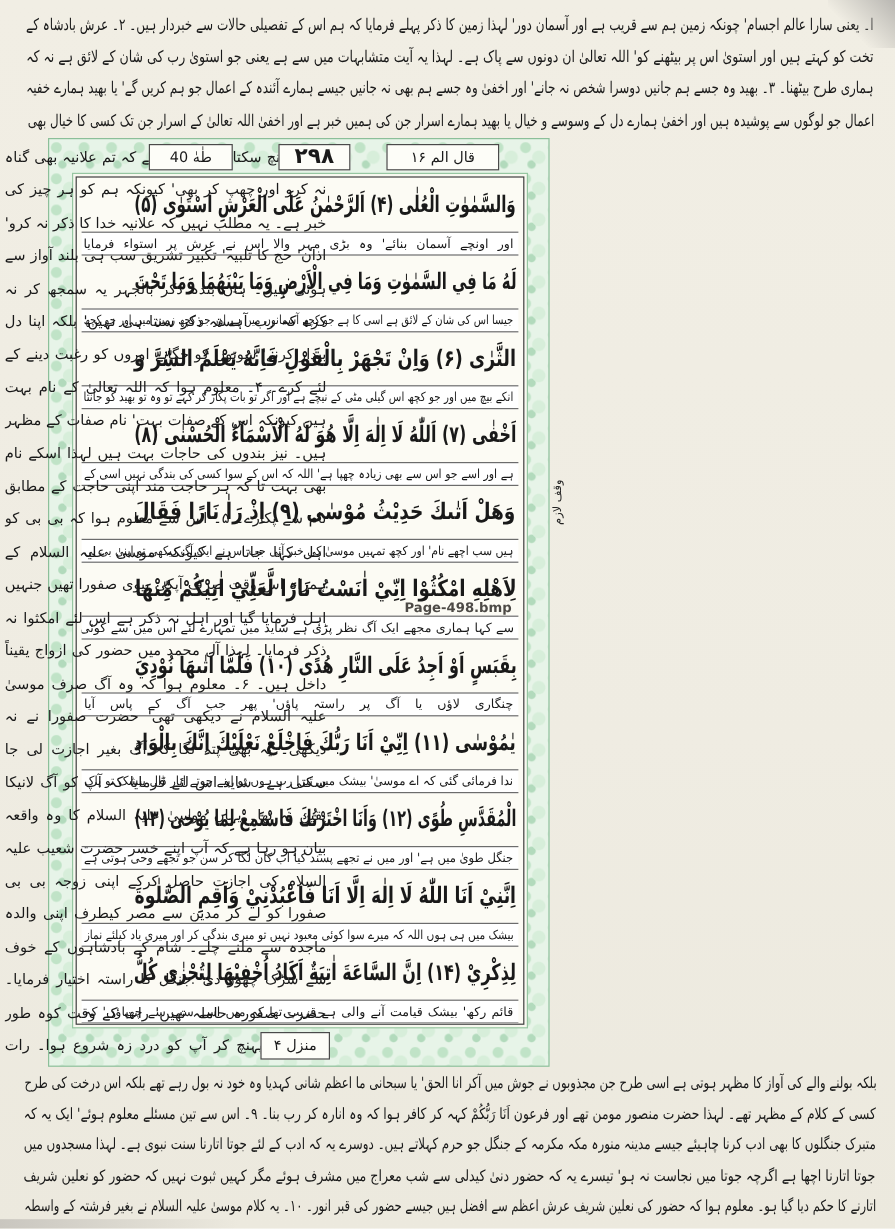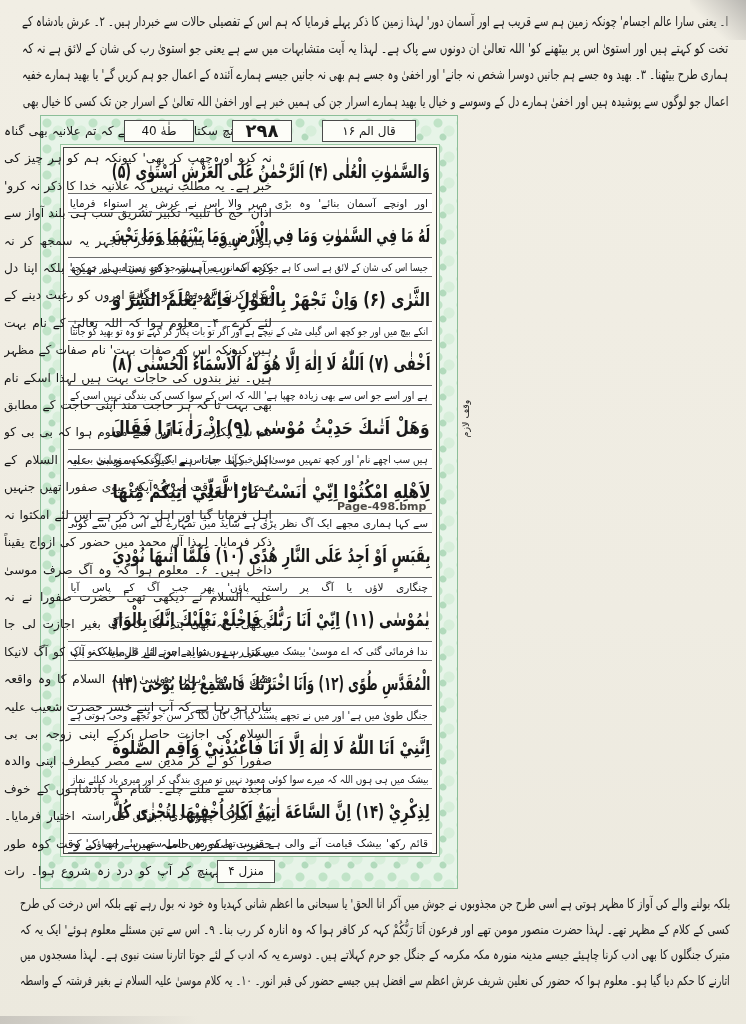--- a/index.html
+++ b/index.html
@@ -145,19 +145,20 @@
   <div class="waqf-note">وقف لازم</div>
 
   <div class="right-col">نہیں پہنچ سکتا' مقصود یہ ہے کہ تم علانیہ بھی گناہ نہ کرو اور چھپ کر بھی' کیونکہ ہم کو ہر چیز کی خبر ہے۔ یہ مطلب نہیں کہ علانیہ خدا کا ذکر نہ کرو' اذان' حج کا تلبیہ' تکبیر تشریق سب ہی بلند آواز سے ہوئی ہیں۔ ہاں بندہ ذکر بالجہر یہ سمجھ کر نہ کرے کہ رب آہستہ ذکر سنتا ہی نہیں' بلکہ اپنا دل بیدار کرنے' سوتوں کو جگانے اوروں کو رغبت دینے کے لئے کرے۔ ۴۔ معلوم ہوا کہ اللہ تعالیٰ کے نام بہت ہیں کیونکہ اس کے صفات بہت' نام صفات کے مظہر ہیں۔ نیز بندوں کی حاجات بہت ہیں لہذا اسکے نام بھی بہت تا کہ ہر حاجت مند اپنی حاجت کے مطابق نام سے پکارے۔ ۵۔ اس سے معلوم ہوا کہ بی بی کو اہل کہا جاتا ہے کیونکہ موسیٰ علیہ السلام کے ہمراہ اس وقت صرف آپکی بیوی صفورا تھیں جنہیں اہل فرمایا گیا اور اہل نہ ذکر ہے اس لئے امکثوا نہ ذکر فرمایا۔ لہذا آل محمد میں حضور کی ازواج یقیناً داخل ہیں۔ ۶۔ معلوم ہوا کہ وہ آگ صرف موسیٰ علیہ السلام نے دیکھی تھی' حضرت صفورا نے نہ دیکھی۔ یہ بھی پتہ لگا کہ آگ بغیر اجازت لی جا سکتی ہے۔ شاید اس لئے فرمایا کہ آپ کو آگ لانیکا یقین نہ تھا۔ یہاں موسیٰ علیہ السلام کا وہ واقعہ بیان ہو رہا ہے کہ آپ اپنے خسر حضرت شعیب علیہ السلام کی اجازت حاصل کرکے اپنی زوجہ بی بی صفورا کو لے کر مدین سے مصر کیطرف اپنی والدہ ماجدہ سے ملنے چلے۔ شام کے بادشاہوں کے خوف سے سڑک چھوڑ دی' جنگل کا راستہ اختیار فرمایا۔ حضرت صفورہ حاملہ تھیں' رات کے وقت کوہ طور کے قریب پہنچ کر آپ کو درد زہ شروع ہوا۔ رات اندھیری تھی' سخت سردی پڑ رہی تھی' آگ اور دائی کی ضرورت پیش آئی۔ موسیٰ علیہ السلام دور سے روشنی ملاحظہ فرما کر سمجھے کہ وہاں آگ ہے' وہاں عناب یا بغشہ کا سبز درخت دیکھا جو اوپر سے نیچے تک روشن تھا' مگر نہ تو آگ سے اس کی سبزی میں فرق آیا نہ درخت کے سبز پانی سے آگ بجھی تھی۔ ۸۔ یہ آواز اس درخت سے آ رہی تھی' وہ درخت اللہ نہ تھا بلکہ اس کے کلام کا مظہر تھا' جیسے ریڈیو کی پٹی نہیں بولتی</div>
 
   <div class="artifact">Page-498.bmp</div>
 
   <div class="bottom-block">
     <div class="u-line"><span class="fit stretch" style="transform: scaleX(0.749736); transform-origin: right center;">بلکہ بولنے والے کی آواز کا مظہر ہوتی ہے اسی طرح جن مجذوبوں نے جوش میں آکر انا الحق' یا سبحانی ما اعظم شانی کہدیا وہ خود نہ بول رہے تھے بلکہ اس درخت کی طرح</span></div>
     <div class="u-line"><span class="fit stretch" style="transform: scaleX(0.788889); transform-origin: right center;">کسی کے کلام کے مظہر تھے۔ لہذا حضرت منصور مومن تھے اور فرعون اَنَا رَبُّكُمْ کہہ کر کافر ہوا کہ وہ انارہ کر رب بنا۔ ۹۔ اس سے تین مسئلے معلوم ہوئے' ایک یہ کہ</span></div>
     <div class="u-line"><span class="fit stretch" style="transform: scaleX(0.763441); transform-origin: right center;">متبرک جنگلوں کا بھی ادب کرنا چاہیئے جیسے مدینہ منورہ مکہ مکرمہ کے جنگل جو حرم کہلاتے ہیں۔ دوسرے یہ کہ ادب کے لئے جوتا اتارنا سنت نبوی ہے۔ لہذا مسجدوں میں</span></div>
+    <div class="u-line"><span class="fit stretch" style="transform: scaleX(0.807736); transform-origin: right center;">جوتا اتارنا اچھا ہے اگرچہ جوتا میں نجاست نہ ہو' تیسرے یہ کہ حضور دنیٰ کیدلی سے شب معراج میں مشرف ہوئے مگر کہیں ثبوت نہیں کہ حضور کو نعلین شریف</span></div>
     <div class="u-line"><span class="fit stretch" style="transform: scaleX(0.745016); transform-origin: right center;">اتارنے کا حکم دیا گیا ہو۔ معلوم ہوا کہ حضور کی نعلین شریف عرش اعظم سے افضل ہیں جیسے حضور کی قبر انور۔ ۱۰۔ یہ کلام موسیٰ علیہ السلام نے بغیر فرشتہ کے واسطہ</span></div>
   </div>
 
   <div class="shadow-tr"></div>
   <div class="shadow-b"></div>
 
 </div>
 
 </body></html>

